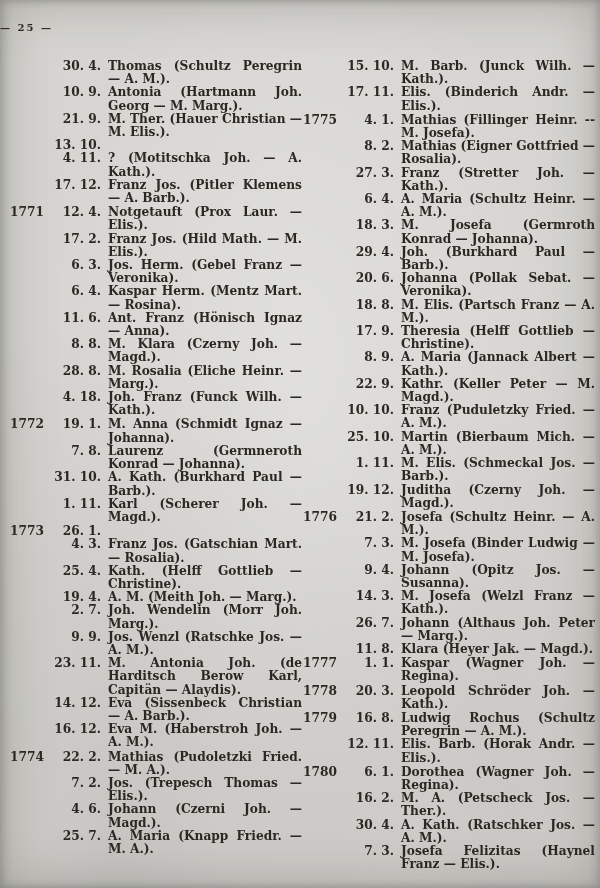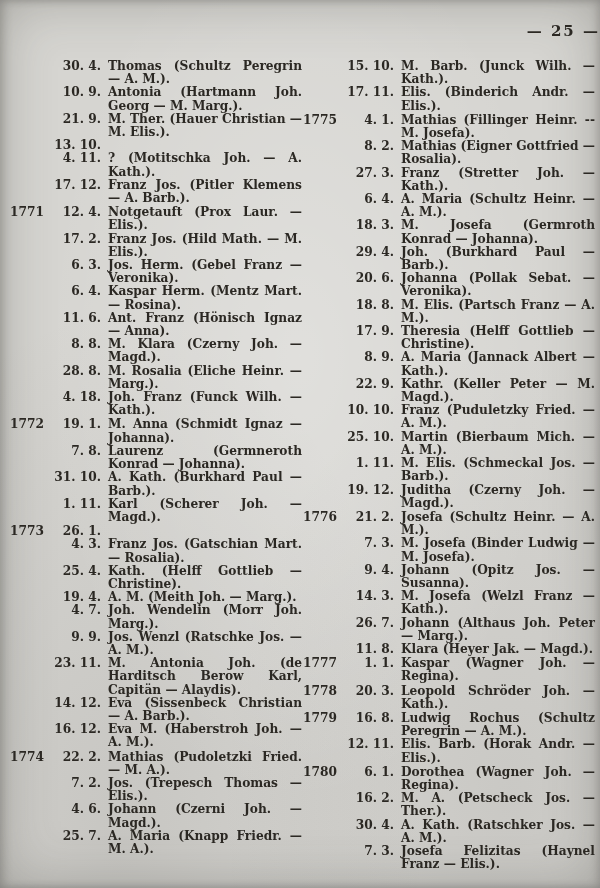--- a/index.html
+++ b/index.html
@@ -12,21 +12,21 @@
       radial-gradient(ellipse at 20% 95%, rgba(90,88,84,0.12) 0%, rgba(90,88,84,0) 45%),
       radial-gradient(ellipse at 85% 90%, rgba(90,88,84,0.10) 0%, rgba(90,88,84,0) 40%);
     box-shadow: inset 0 0 55px rgba(60,58,54,0.30), inset 4px 0 10px rgba(60,58,54,0.22), inset -3px 0 8px rgba(60,58,54,0.18);
     overflow:hidden;
     font-family:"DejaVu Serif","Liberation Serif",serif;
     font-weight:bold;
     color:#2b2823;
   }
   .page-header{
     position:absolute;top:22px;left:0;width:600px;
-    text-align:right;font-size:15px;letter-spacing:2px;
+    text-align:left;font-size:10px;letter-spacing:2px;
   }
   .col{position:absolute;top:60px;}
   .col-left{left:10px;width:292px;}
   .col-right{left:303px;width:292px;}
   .entry{
     display:grid;
     grid-template-columns:37px 47px 1fr;
     column-gap:7px;
     font-size:12.2px;
     line-height:13.2px;
@@ -168,21 +168,21 @@
   </div>
 
   <div class="entry">
     <span class="year"></span>
     <span class="date">19. 4.</span>
     <span class="text">A. M. (Meith Joh. — Marg.).</span>
   </div>
 
   <div class="entry">
     <span class="year"></span>
-    <span class="date">4. 7.</span>
+    <span class="date">2. 7.</span>
     <span class="text">Joh. Wendelin (Morr Joh. Marg.).</span>
   </div>
 
   <div class="entry">
     <span class="year"></span>
     <span class="date">9. 9.</span>
     <span class="text">Jos. Wenzl (Ratschke Jos. — A. M.).</span>
   </div>
 
   <div class="entry">

